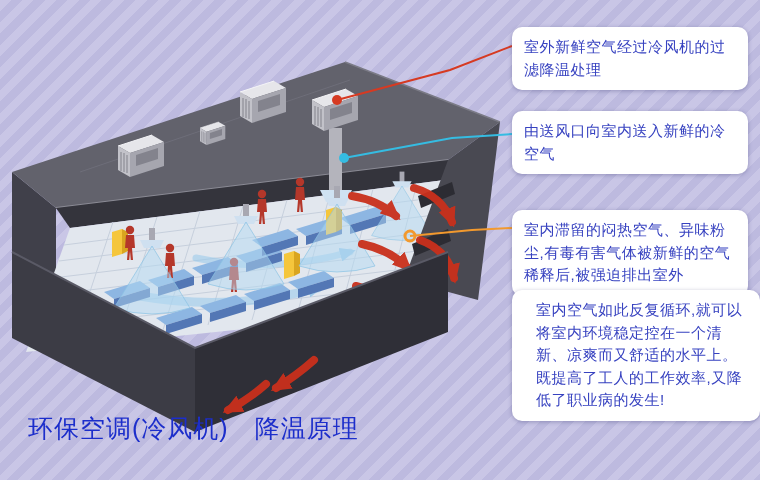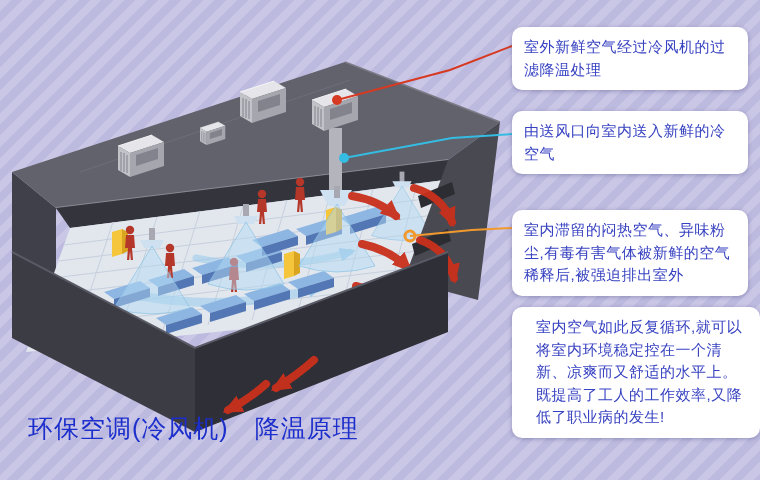--- a/index.html
+++ b/index.html
@@ -11,21 +11,21 @@
   .illustration{position:absolute;left:0;top:0;width:760px;height:480px;}
   .callout{
     position:absolute;left:512px;width:212px;
     background:#ffffff;border-radius:10px;
     padding:9px 12px;box-shadow:0 1px 4px rgba(50,50,110,.35);
   }
   .callout p{
     margin:0;font-size:15px;line-height:1.5;color:#3742c0;
     letter-spacing:.5px;
   }
-  .c1{top:27px;} .c2{top:111px;} .c3{top:186px;margin-top:24px;} .c4{top:307px;padding-left:24px;}
+  .c1{top:27px;} .c2{top:111px;} .c3{top:186px;margin-top:24px;} .c4{top:290px;padding-left:24px;}
   .main-title{
     position:absolute;left:28px;top:412px;
     font-size:25px;font-weight:normal;color:#1c2ecb;letter-spacing:1px;
     white-space:pre;
   }
 </style>
 </head>
 <body>
 
 <div class="stage">

